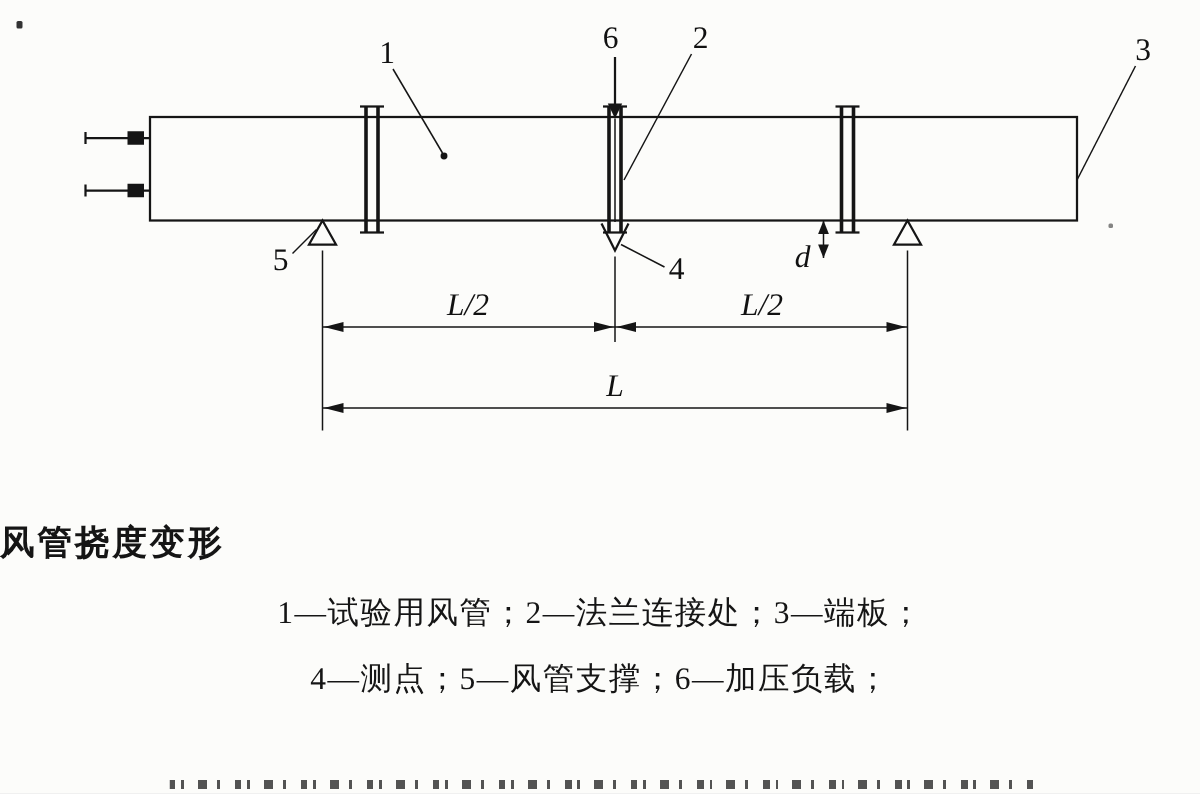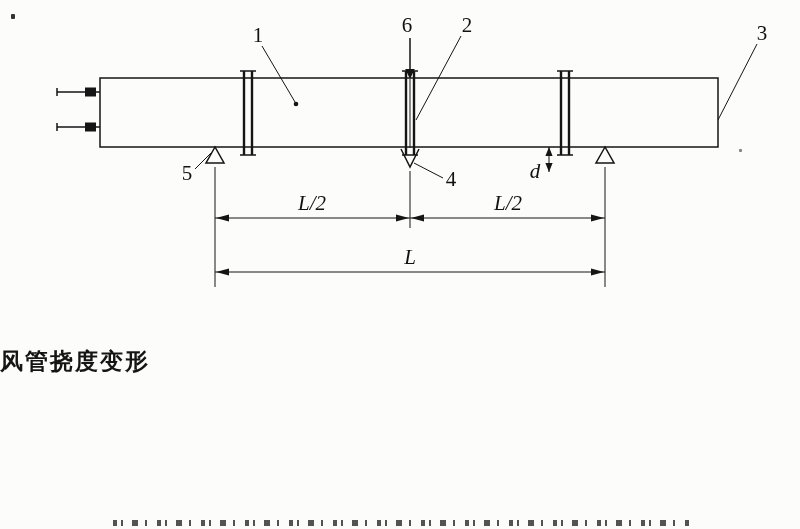--- a/index.html
+++ b/index.html
@@ -151,19 +151,21 @@
     <text x="451" y="186" text-anchor="middle">4</text>
 
     <text class="it" x="312" y="210" text-anchor="middle">L/2</text>
     <text class="it" x="508" y="210" text-anchor="middle">L/2</text>
     <text class="it" x="410" y="264" text-anchor="middle">L</text>
     <text class="it" x="535" y="178" text-anchor="middle">d</text>
   </svg>
 
   <div class="caption">风管挠度变形</div>
 
+  <div class="legend l1">1—试验用风管；2—法兰连接处；3—端板；</div>
+  <div class="legend l2">4—测点；5—风管支撑；6—加压负载；</div>
 
   <div class="cut-strip"></div>
 
   <div class="speck sp1"></div>
   <div class="speck sp2"></div>
 
 </div>
 
 </body></html>

